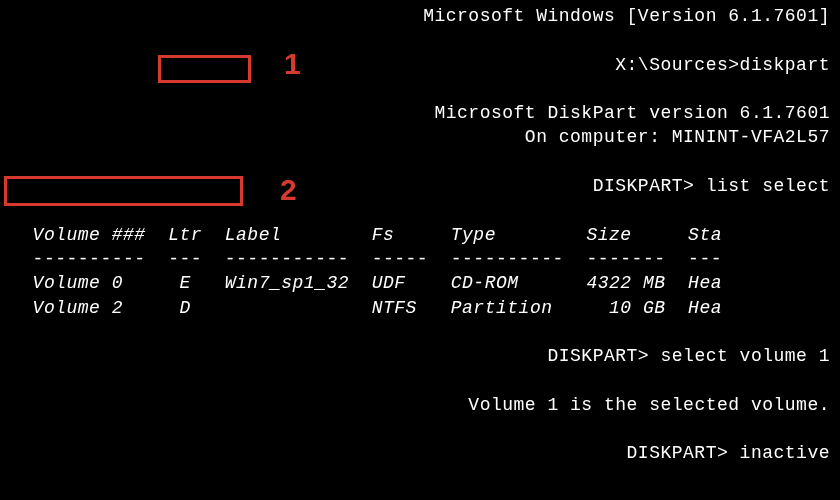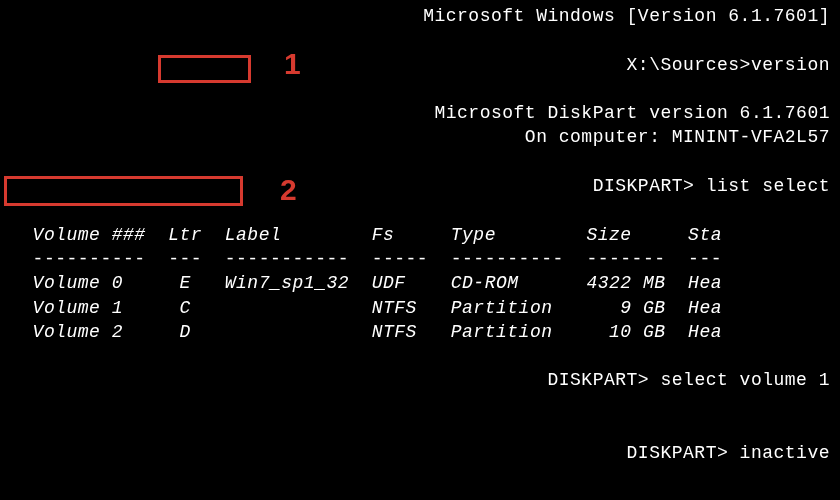--- a/index.html
+++ b/index.html
@@ -49,35 +49,35 @@
       letter-spacing: 0.5px;
     }
     .wrap { position: relative; }
   </style>
 </head>
 <body>
 
 <div class="wrap">
   <div class="line">Microsoft Windows [Version 6.1.7601]</div>
   <div class="line">&nbsp;</div>
-  <div class="line"><span>X:\Sources&gt;</span><span>version</span></div>
+  <div class="line"><span>X:\Sources&gt;</span><span>diskpart</span></div>
   <div class="line">&nbsp;</div>
   <div class="line">Microsoft DiskPart version 6.1.7601</div>
   <div class="line">On computer: MININT-VFA2L57</div>
   <div class="line">&nbsp;</div>
   <div class="line"><span>DISKPART&gt;</span><span> list select</span></div>
   <div class="line">&nbsp;</div>
   <div class="tbl">  Volume ###  Ltr  Label        Fs     Type        Size     Sta</div>
   <div class="hr-line">  ----------  ---  -----------  -----  ----------  -------  ---</div>
   <div class="tbl">  Volume 0     E   Win7_sp1_32  UDF    CD-ROM      4322 MB  Hea</div>
-  <div class="tbl">  Volume 1     C                NTFS   Partition      9 GB  Hea</div>
   <div class="tbl">  Volume 2     D                NTFS   Partition     10 GB  Hea</div>
   <div class="line">&nbsp;</div>
   <div class="line"><span>DISKPART&gt;</span><span> select volume 1</span></div>
   <div class="line">&nbsp;</div>
+  <div class="line">Volume 1 is the selected volume.</div>
   <div class="line">&nbsp;</div>
   <div class="line"><span>DISKPART&gt;</span><span> inactive</span></div>
 
   <div class="highlight-box box1"></div>
   <div class="highlight-box box2"></div>
   <div class="callout c1">1</div>
   <div class="callout c2">2</div>
 </div>
 
 </body></html>

